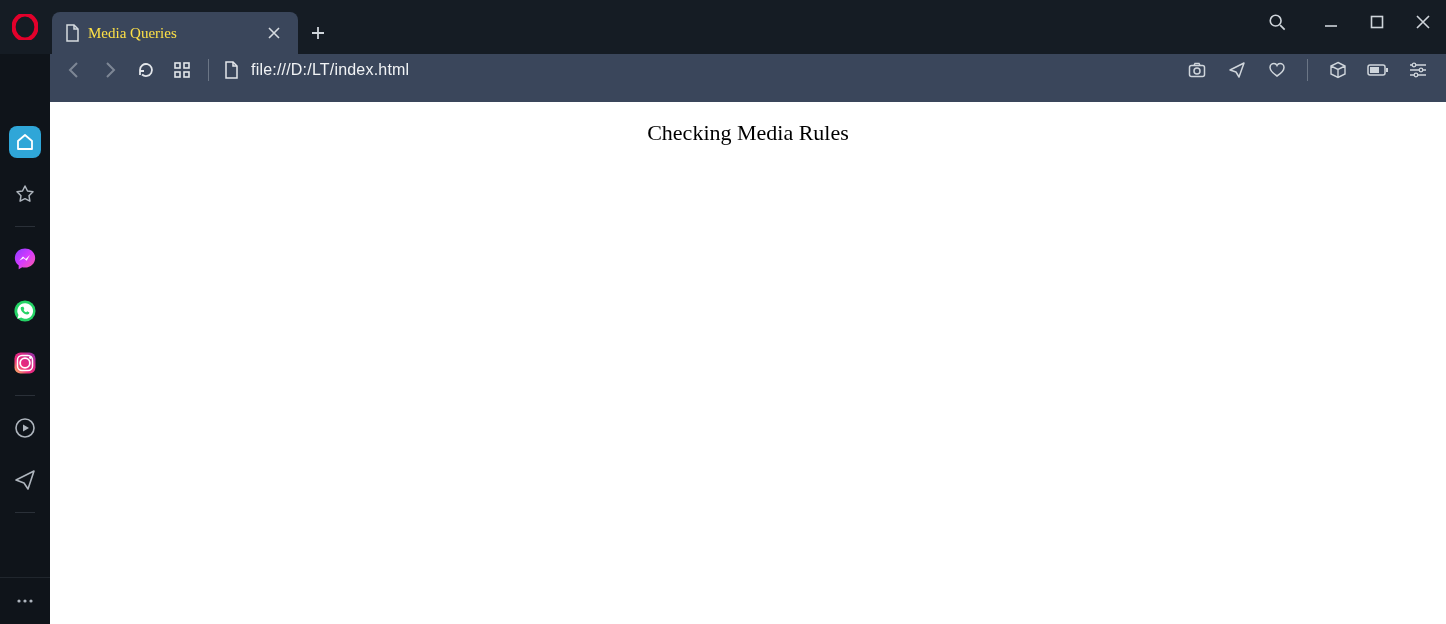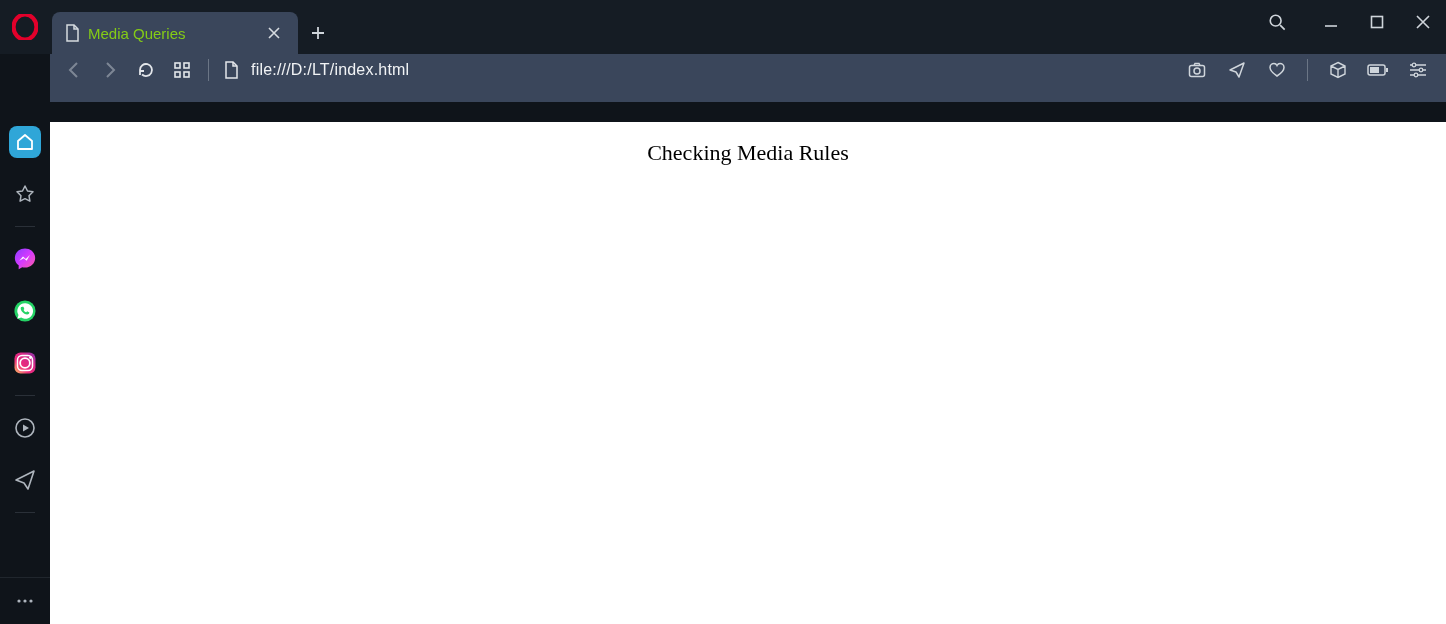--- a/index.html
+++ b/index.html
@@ -2,21 +2,21 @@
 <html><head>
 <meta charset="utf-8">
 <style>
   * { margin: 0; padding: 0; box-sizing: border-box; }
   html, body { width: 1446px; height: 624px; overflow: hidden; font-family: "Segoe UI", Arial, sans-serif; }
   body { background: #0f141a; display: flex; flex-direction: column; }
 
   
   .titlebar { height: 54px; background: #151c24; display: flex; align-items: flex-end; position: relative; }
   .opera-btn { width: 50px; height: 54px; display: flex; align-items: center; justify-content: center; cursor: pointer; }
-  .tab { height: 42px; margin-left: 2px; width: 246px; background: #3a465b; border-radius: 8px 8px 0 0; display: flex; align-items: center; padding: 0 12px; color: #84cc16; cursor: pointer; }
+  .tab { height: 42px; margin-left: 2px; width: 246px; background: #3a465b; border-radius: 8px 8px 0 0; display: flex; align-items: center; padding: 0 12px; color: #fde047; cursor: pointer; font-family: Liberation Serif, serif; }
   .tab .tab-icon { margin-right: 8px; display: flex; align-items: center; }
   .tab .tab-title { flex: 1; font-size: 15px; white-space: nowrap; overflow: hidden; text-overflow: ellipsis; }
   .tab .tab-close { width: 24px; height: 24px; display: flex; align-items: center; justify-content: center; border-radius: 4px; cursor: pointer; }
   .newtab { width: 40px; height: 42px; display: flex; align-items: center; justify-content: center; cursor: pointer; }
 
   .win-controls { position: absolute; right: 0; top: 0; height: 44px; display: flex; align-items: center; }
   .win-btn { width: 46px; height: 44px; display: flex; align-items: center; justify-content: center; cursor: pointer; }
   .search-top { width: 46px; height: 44px; display: flex; align-items: center; justify-content: center; cursor: pointer; margin-right: 8px; }
 
   
@@ -31,21 +31,21 @@
   
   .lower { flex: 1; display: flex; min-height: 0; }
   .sidebar { width: 50px; background: #0f141a; display: flex; flex-direction: column; align-items: center; padding-top: 14px; position: relative; }
   .sb-btn { width: 32px; height: 32px; margin: 10px 0; display: flex; align-items: center; justify-content: center; cursor: pointer; border-radius: 8px; }
   .sb-btn.home { background: #2fa6d8; }
   .sb-sep { width: 20px; height: 1px; background: #2a3038; margin: 6px 0; }
   .sb-spacer { flex: 1; }
   .sb-bottom-sep { width: 50px; height: 1px; background: #20262d; }
   .sb-more { width: 50px; height: 46px; display: flex; align-items: center; justify-content: center; cursor: pointer; }
 
-  .page { flex: 1; background: #ffffff; padding-top: 18px; margin-top: 20px; }
+  .page { flex: 1; background: #ffffff; padding-top: 18px; }
   .page-heading { text-align: center; font-family: "Times New Roman", Times, serif; font-size: 22px; color: #000; }
 
   svg { display: block; }
 </style>
 </head>
 <body>
 
 <div class="titlebar">
   <div class="opera-btn">
     <svg width="26" height="26" viewBox="0 0 100 100">

